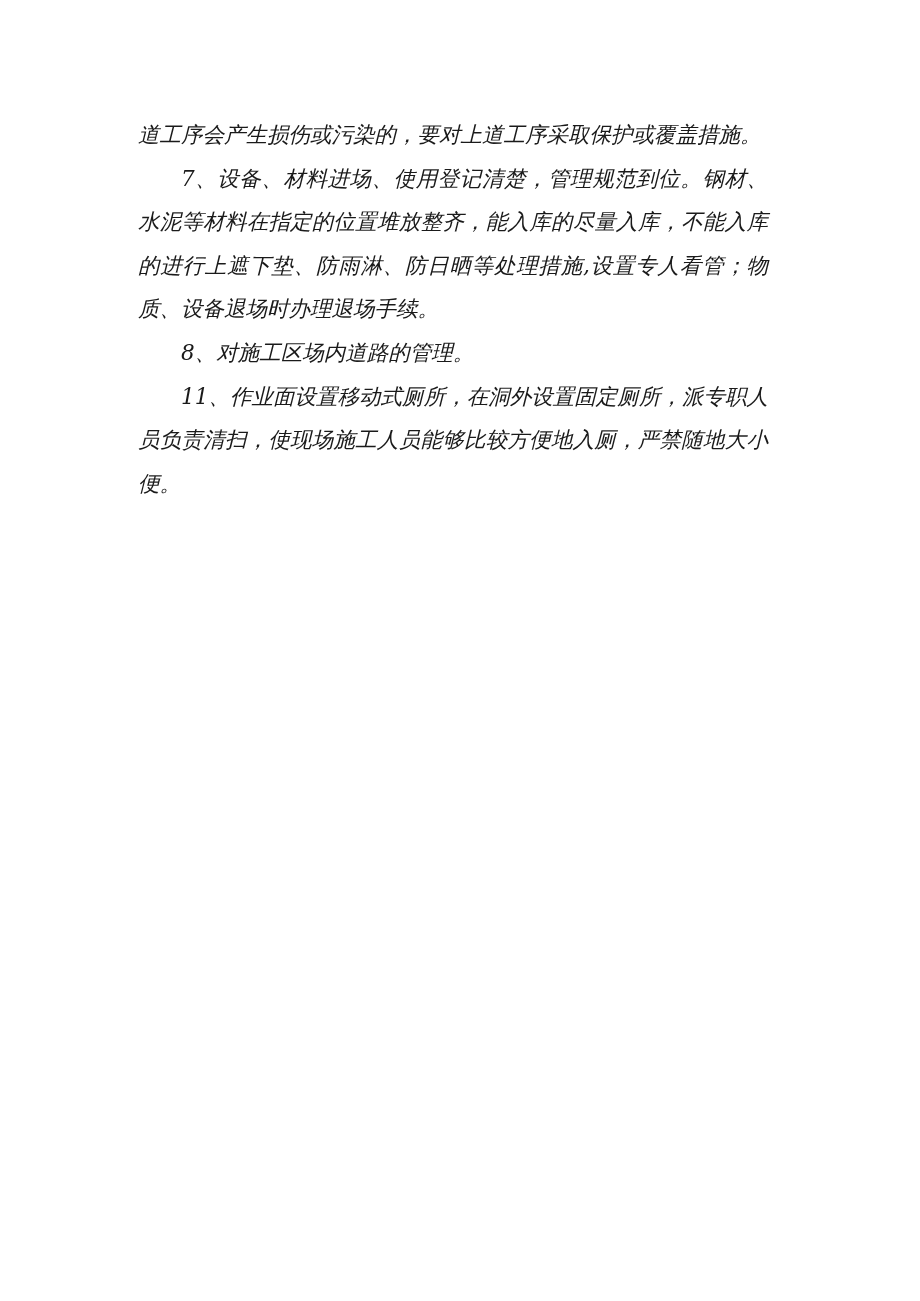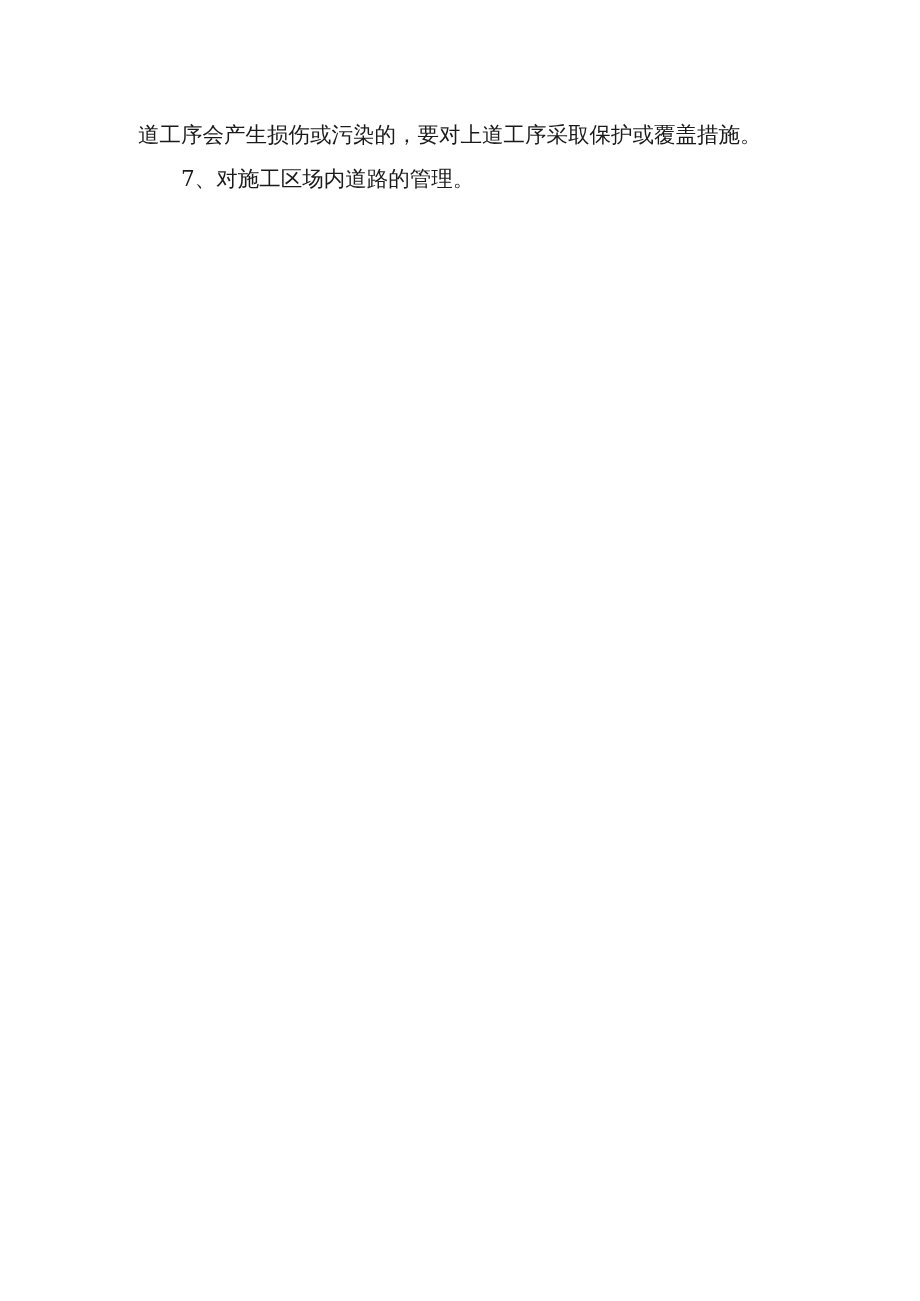--- a/index.html
+++ b/index.html
@@ -11,20 +11,21 @@
       width: 920px;
       height: 1301px;
       position: relative;
       overflow: hidden;
     }
     .page {
       position: absolute;
       left: 138px;
       top: 113px;
       width: 630px;
+      font-style: italic;
     }
     .para {
       margin: 0;
       padding: 0;
       font-family: "DejaVu Serif", "Liberation Serif", serif;
       font-size: 21.5px;
       line-height: 43.6px;
       color: #1a1a1a;
       text-align: justify;
       text-align-last: left;
@@ -33,14 +34,16 @@
     }
     .para.indent {
       text-indent: 43px;
     }
   </style>
 </head>
 <body>
 
 <div class="page">
   <p class="para">道工序会产生损伤或污染的，要对上道工序采取保护或覆盖措施。</p>
-  <p class="para indent">7、对施工区场内道路的管理。</p>
+  <p class="para indent">7、设备、材料进场、使用登记清楚，管理规范到位。钢材、水泥等材料在指定的位置堆放整齐，能入库的尽量入库，不能入库的进行上遮下垫、防雨淋、防日晒等处理措施,设置专人看管；物质、设备退场时办理退场手续。</p>
+  <p class="para indent">8、对施工区场内道路的管理。</p>
+  <p class="para indent">11、作业面设置移动式厕所，在洞外设置固定厕所，派专职人员负责清扫，使现场施工人员能够比较方便地入厕，严禁随地大小便。</p>
 </div>
 
 </body></html>

